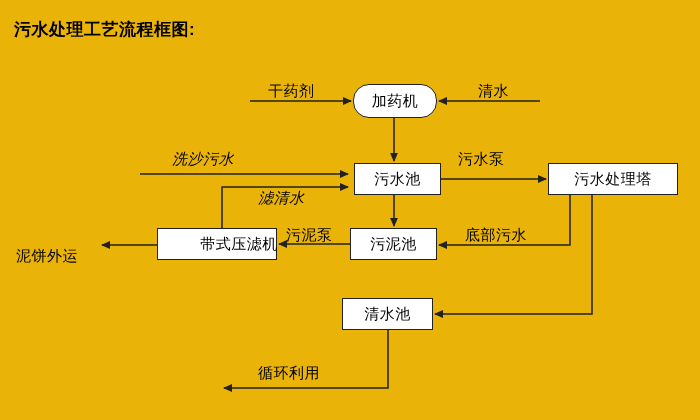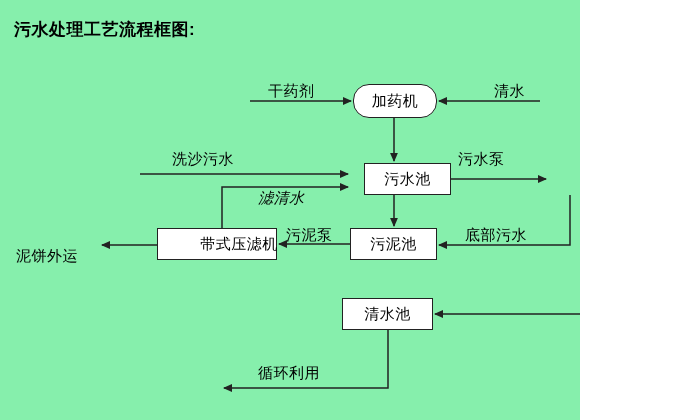--- a/index.html
+++ b/index.html
@@ -5,23 +5,23 @@
   html, body {
     margin: 0;
     padding: 0;
     background: #ffffff;
   }
   body {
     font-family: "Liberation Sans", "DejaVu Sans", sans-serif;
   }
   #canvas {
     position: relative;
-    width: 580px;
+    width: 700px;
     height: 420px;
-    background: #86efac;
+    background: #eab308;
     overflow: hidden;
   }
   #title {
     position: absolute;
     left: 14px;
     top: 18px;
     font-size: 17px;
     font-weight: bold;
     color: #000000;
     letter-spacing: 0.5px;
@@ -93,40 +93,43 @@
       <path d="M592,195 L592,314 L435,314" marker-end="url(#ah)"></path>
 
       <path d="M388,330 L388,388 L224,388" marker-end="url(#ah)"></path>
     </g>
   </svg>
 
   <div class="node" style="left:353px; top:84px; width:84px; height:34px;border-radius:16px;">
     <span>加药机</span>
   </div>
 
-  <div class="node" style="left:364px; top:163px; width:87px; height:32px;">
+  <div class="node" style="left:354px; top:163px; width:87px; height:32px;">
     <span>污水池</span>
   </div>
 
+  <div class="node" style="left:548px; top:163px; width:130px; height:32px;">
+    <span>污水处理塔</span>
+  </div>
 
   <div class="node" style="left:157px; top:228px; width:120px; height:32px;padding-left:44px;">
     <span>带式压滤机</span>
   </div>
 
   <div class="node" style="left:350px; top:228px; width:87px; height:32px;text-align:right;">
     <span>污泥池</span>
   </div>
 
   <div class="node" style="left:342px; top:298px; width:91px; height:32px;">
     <span>清水池</span>
   </div>
 
   <div class="term-label" style="left:255px; top:82px;margin-left:13px;">干药剂</div>
-  <div class="term-label" style="left:494px; top:82px;font-family:Liberation Serif, serif;">清水</div>
-  <div class="term-label" style="left:172px; top:150px;">洗沙污水</div>
+  <div class="term-label" style="left:478px; top:82px;font-family:Liberation Serif, serif;">清水</div>
+  <div class="term-label" style="left:172px; top:150px;font-style:italic;">洗沙污水</div>
   <div class="term-label" style="left:16px; top:247px;text-align:center;">泥饼外运</div>
 
   <div class="edge-label" style="left:258px; top:189px;font-style:italic;">滤清水</div>
   <div class="edge-label" style="left:458px; top:150px;">污水泵</div>
   <div class="edge-label" style="left:286px; top:226px;">污泥泵</div>
   <div class="edge-label" style="left:258px; top:364px;">循环利用</div>
   <div class="edge-label" style="left:465px; top:226px;">底部污水</div>
 
 </div>
 

